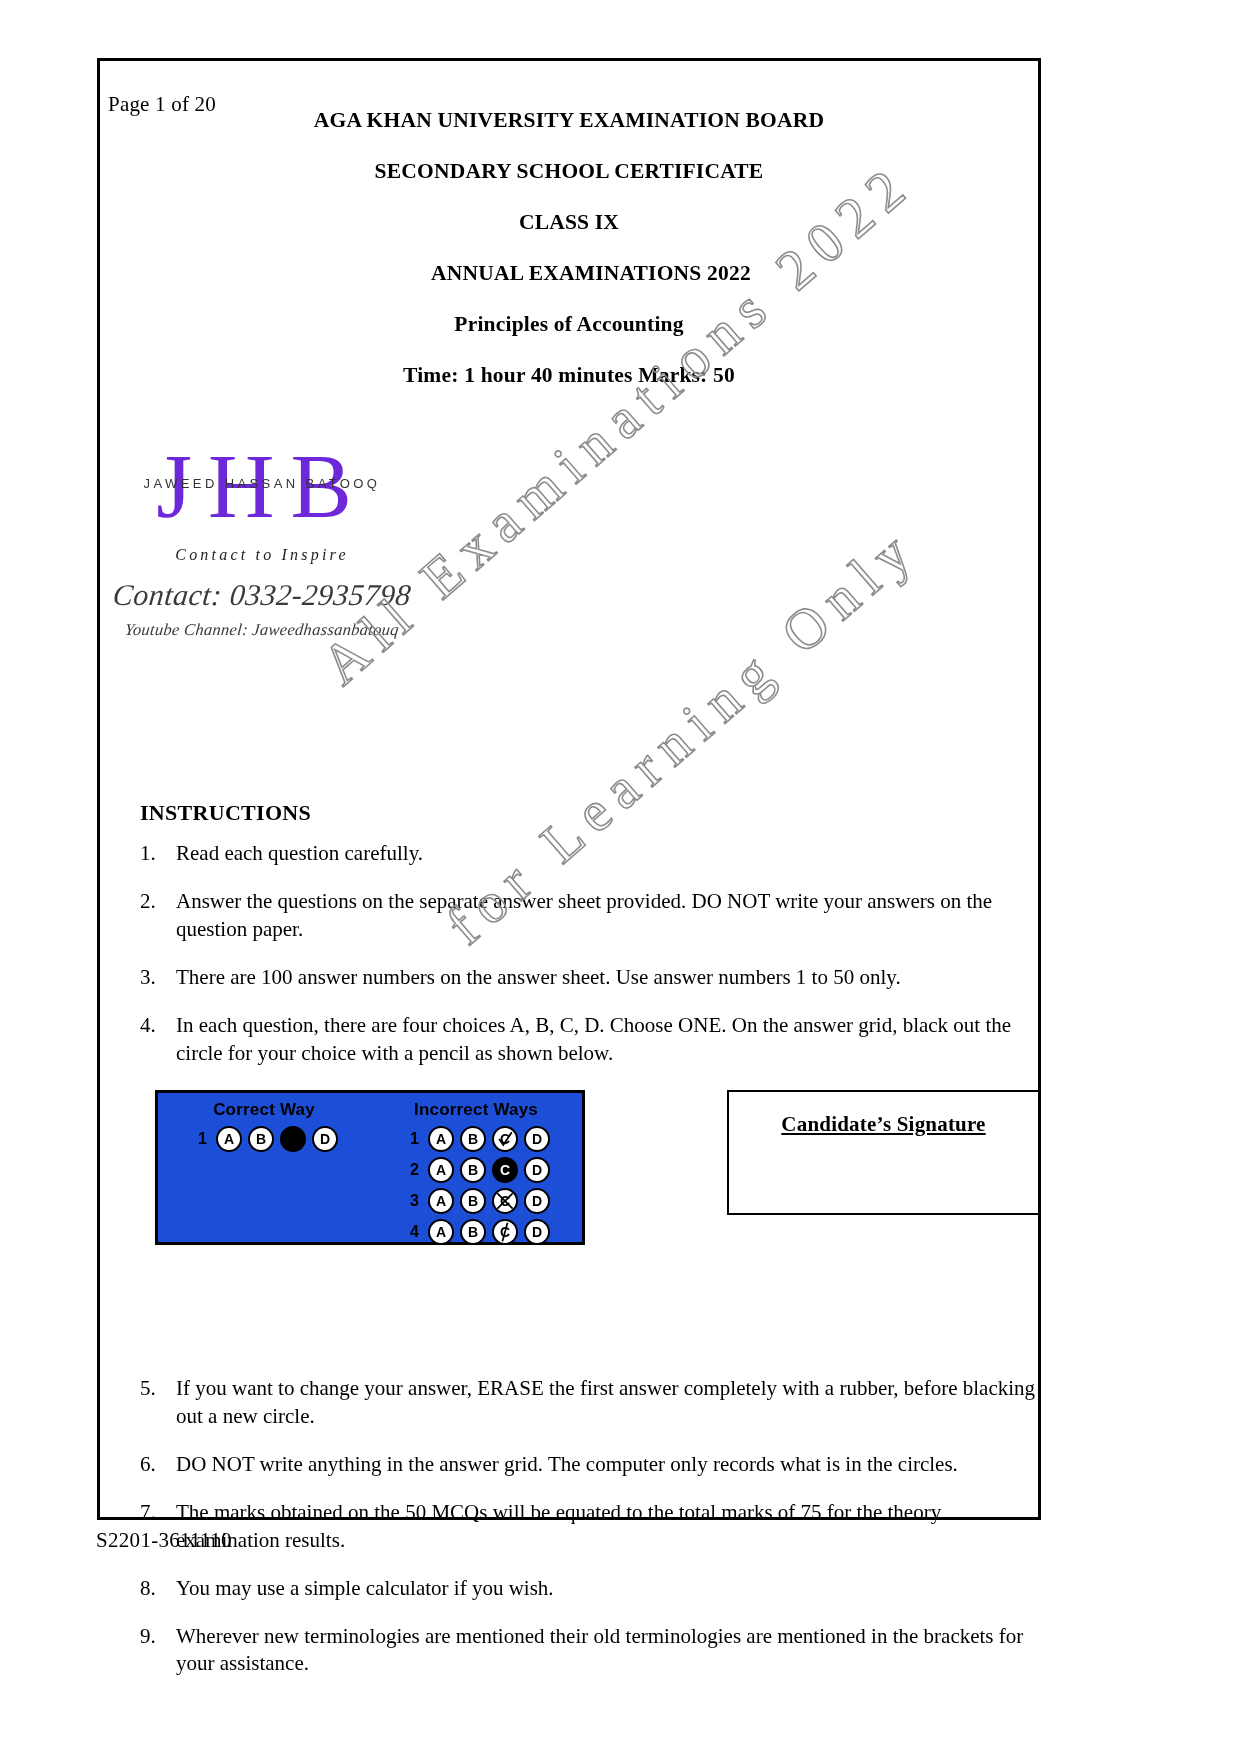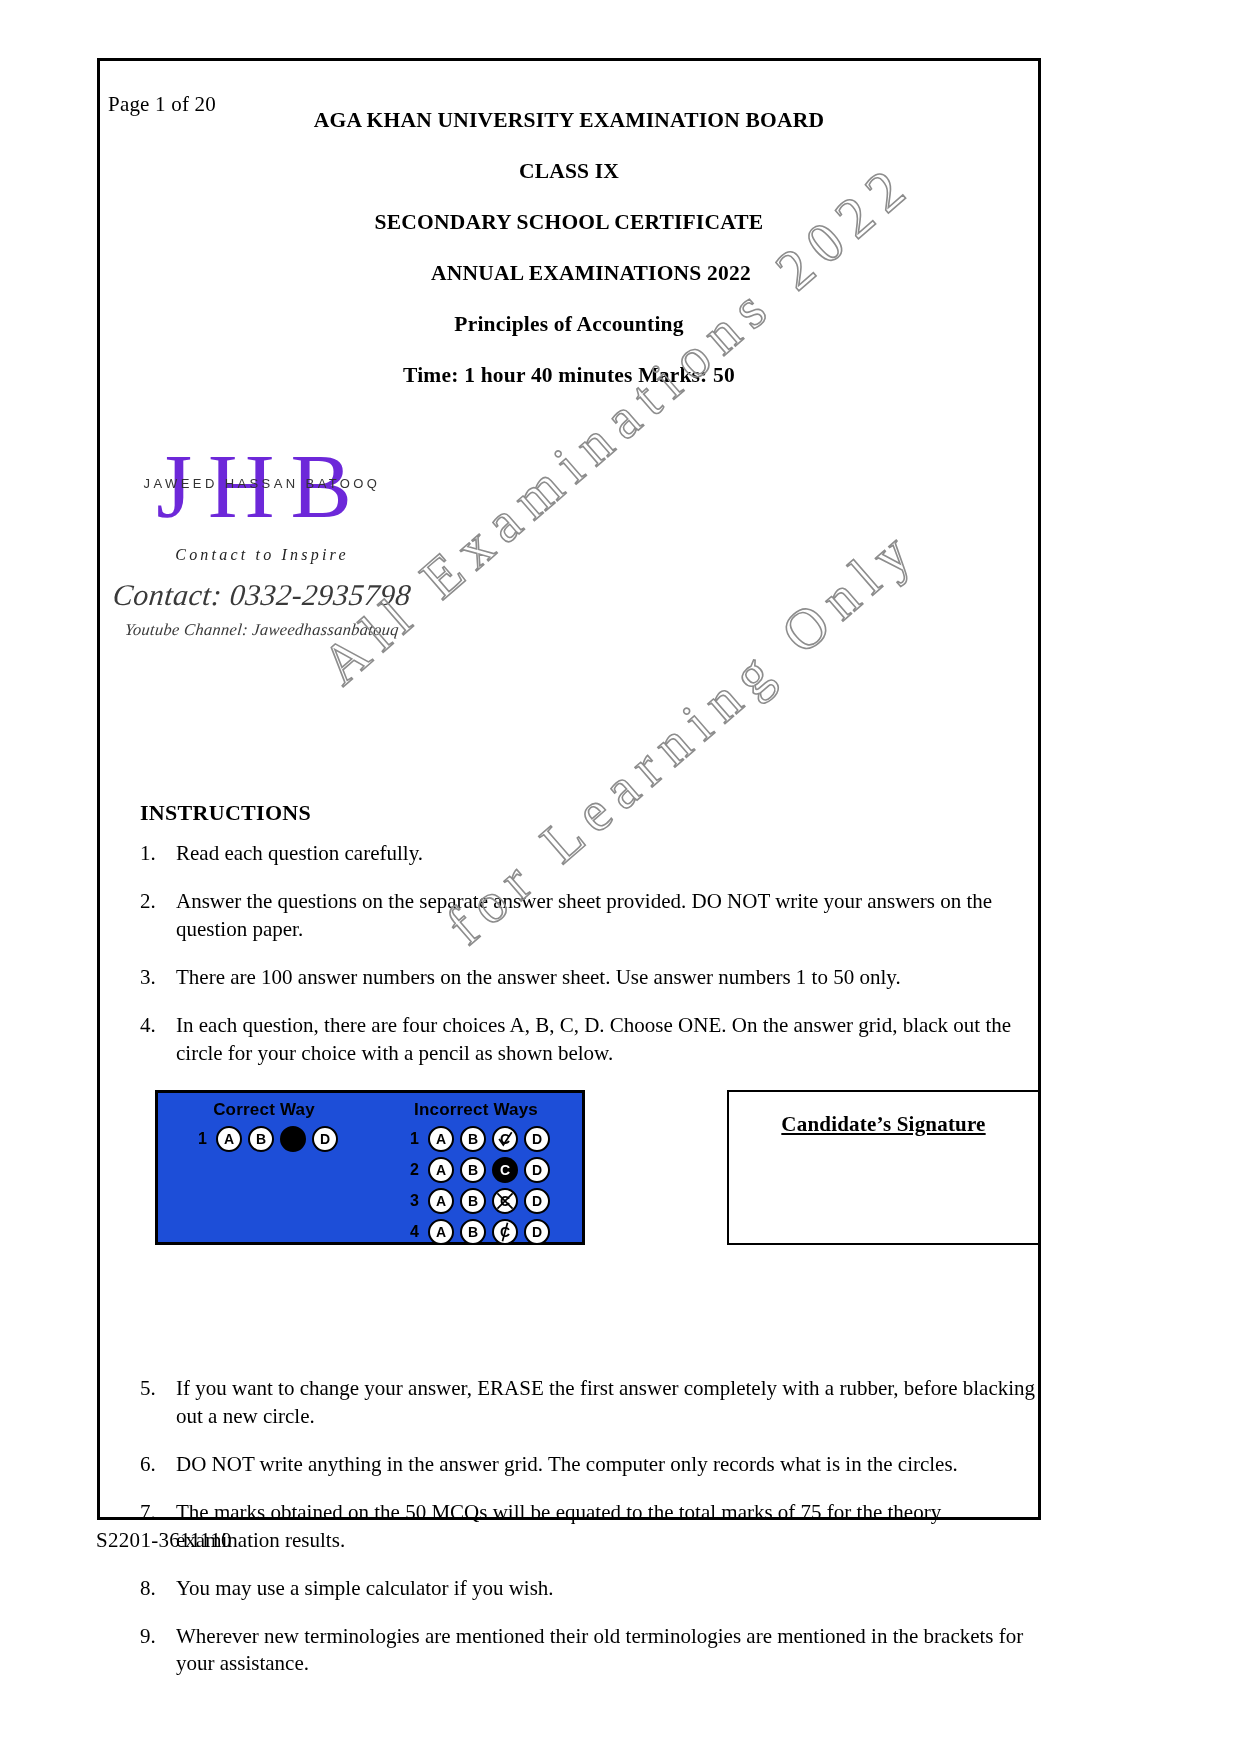--- a/index.html
+++ b/index.html
@@ -49,42 +49,42 @@
   .omr-cols{display:flex;height:100%;}
   .omr-col{flex:1;padding-top:7px;}
   .omr-head{text-align:center;font-family:"Liberation Sans",sans-serif;font-weight:bold;font-size:17px;margin-bottom:6px;letter-spacing:.2px;}
   .omr-row{display:flex;align-items:center;justify-content:center;margin-bottom:5px;}
   .omr-rownum{font-family:"Liberation Sans",sans-serif;font-weight:bold;font-size:16px;width:20px;text-align:right;margin-right:6px;}
   .bub{width:26px;height:26px;border:2.4px solid #000;border-radius:50%;display:flex;align-items:center;justify-content:center;font-family:"Liberation Sans",sans-serif;font-weight:bold;font-size:14px;margin:0 3px;position:relative;box-sizing:border-box;background:#fff;}
   .bub.filled{background:#000;color:#000;border-color:#000;}
   .bub.filled-letter{background:#000;color:#fff;border-color:#000;}
   .bub .mk{position:absolute;left:0;top:0;width:100%;height:100%;}
 
-  .sig-box{position:absolute;left:727px;top:1090px;width:313px;height:155px;border:2.5px solid #000;box-sizing:border-box;}
+  .sig-box{position:absolute;left:727px;top:1090px;width:313px;height:125px;border:2.5px solid #000;box-sizing:border-box;}
   .sig-label{text-align:center;margin-top:20px;font-size:21px;font-weight:bold;text-decoration:underline;letter-spacing:.2px;}
 
   
   .wm{position:absolute;left:0;top:0;width:1241px;height:1756px;pointer-events:none;}
   .wm-text{position:absolute;font-family:"Liberation Serif",serif;font-size:57px;letter-spacing:11px;color:rgba(0,0,0,0);-webkit-text-stroke:1.6px #8d8d8d;white-space:nowrap;}
   .wm1{left:330px;top:640px;transform:rotate(-41deg);transform-origin:left center;}
   .wm2{left:455px;top:900px;transform:rotate(-41deg);transform-origin:left center;}
 </style>
 </head>
 <body>
 
 <div class="page">
 
   <div class="page-num">Page 1 of 20</div>
 
   <div class="frame"></div>
 
   <div class="headings">
     <div class="h-line h1">AGA KHAN UNIVERSITY EXAMINATION BOARD</div>
+    <div class="h-line h2">SECONDARY SCHOOL CERTIFICATE</div>
     <div class="h-line h3">CLASS IX</div>
-    <div class="h-line h2">SECONDARY SCHOOL CERTIFICATE</div>
     <div class="h-line h4">ANNUAL EXAMINATIONS 2022</div>
     <div class="h-line h5">Principles of Accounting</div>
     <div class="h-line h6">Time:  1 hour 40 minutes     Marks:  50</div>
   </div>
 
   <div class="logo-wrap">
     <div class="logo-mark">
       <div class="logo-letters">JHB</div>
       <div class="logo-name">JAWEED HASSAN BATOOQ</div>
     </div>

